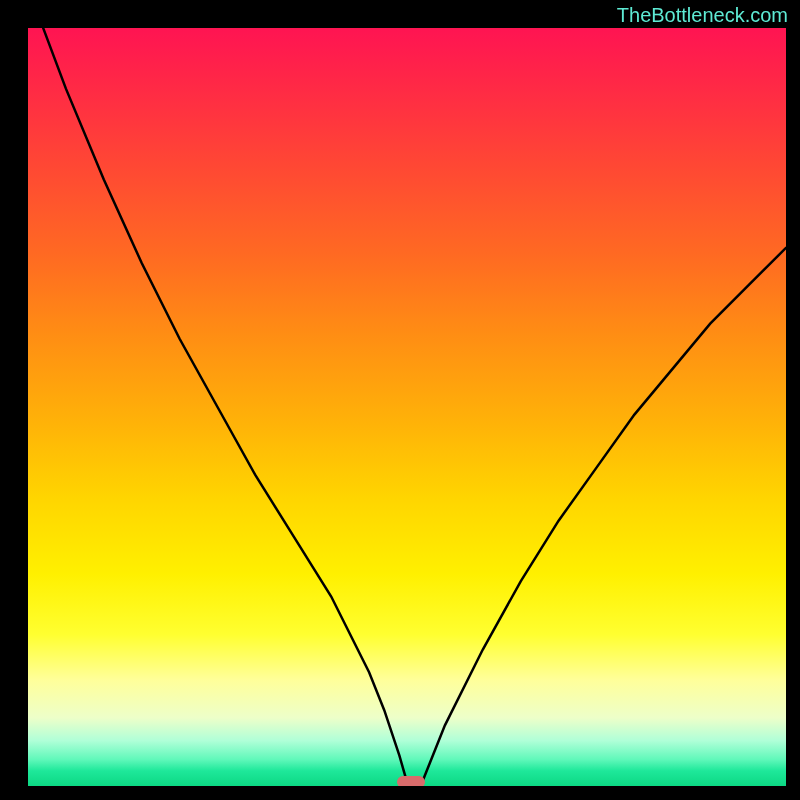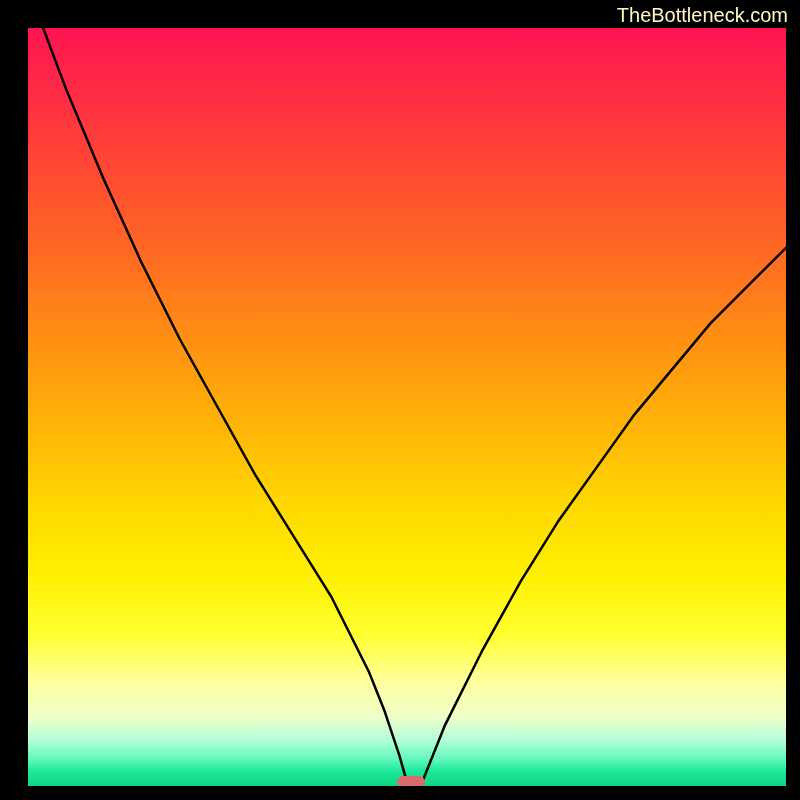--- a/index.html
+++ b/index.html
@@ -13,21 +13,21 @@
   .container {
     position: relative;
     width: 800px;
     height: 800px;
     background: #000;
   }
   .watermark {
     position: absolute;
     top: 4px;
     right: 12px;
-    color: #fef9c3;
+    color: #5eead4;
     font-size: 20px;
     font-weight: 500;
     z-index: 10;
   }
   .plot-area {
     position: absolute;
     left: 28px;
     top: 28px;
     width: 758px;
     height: 758px;

